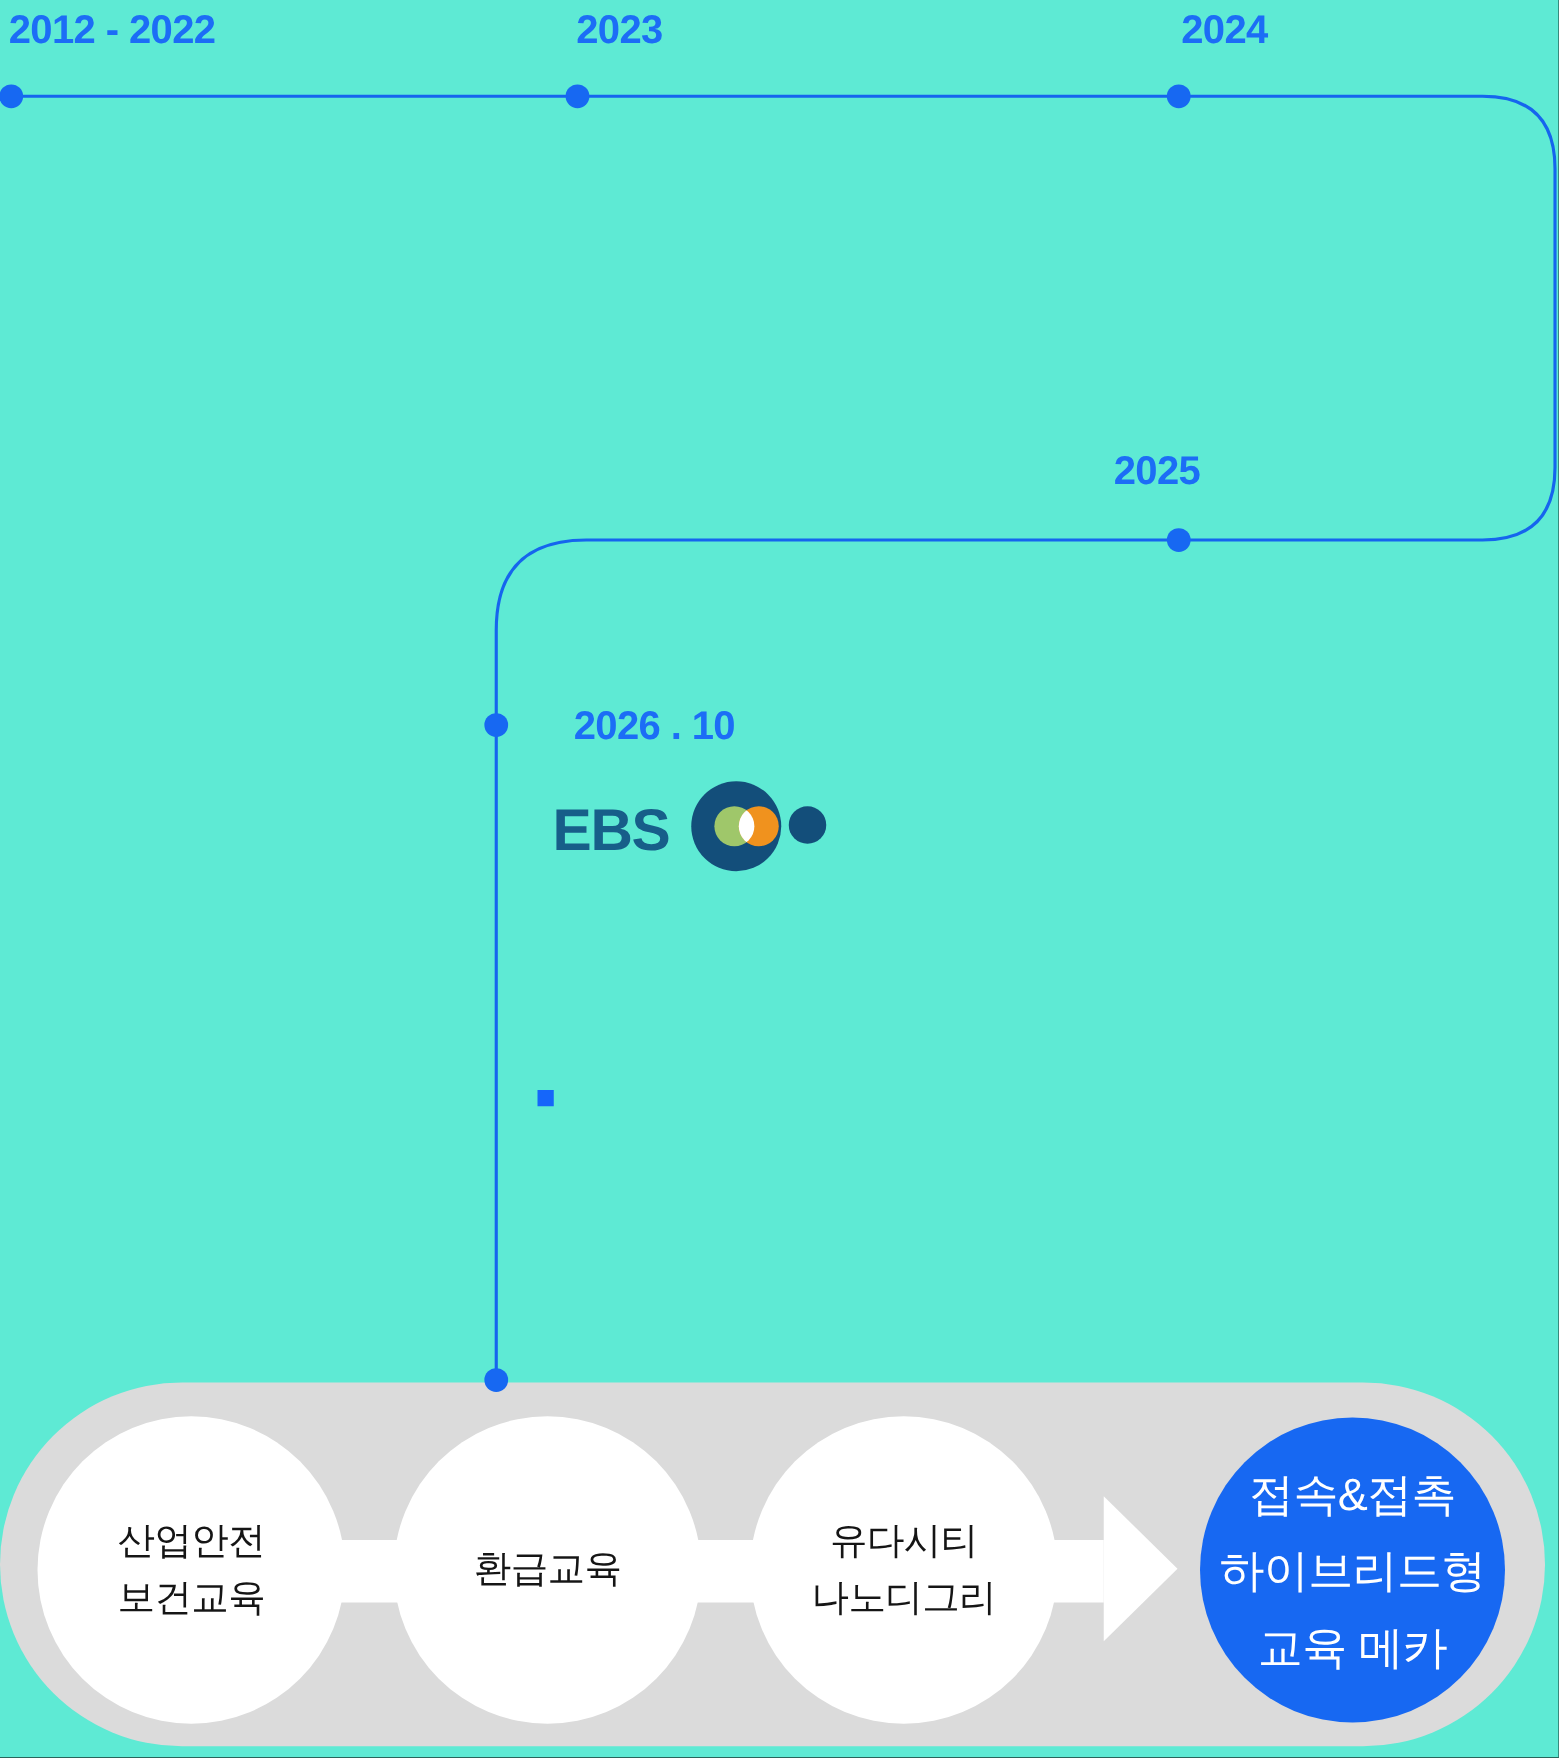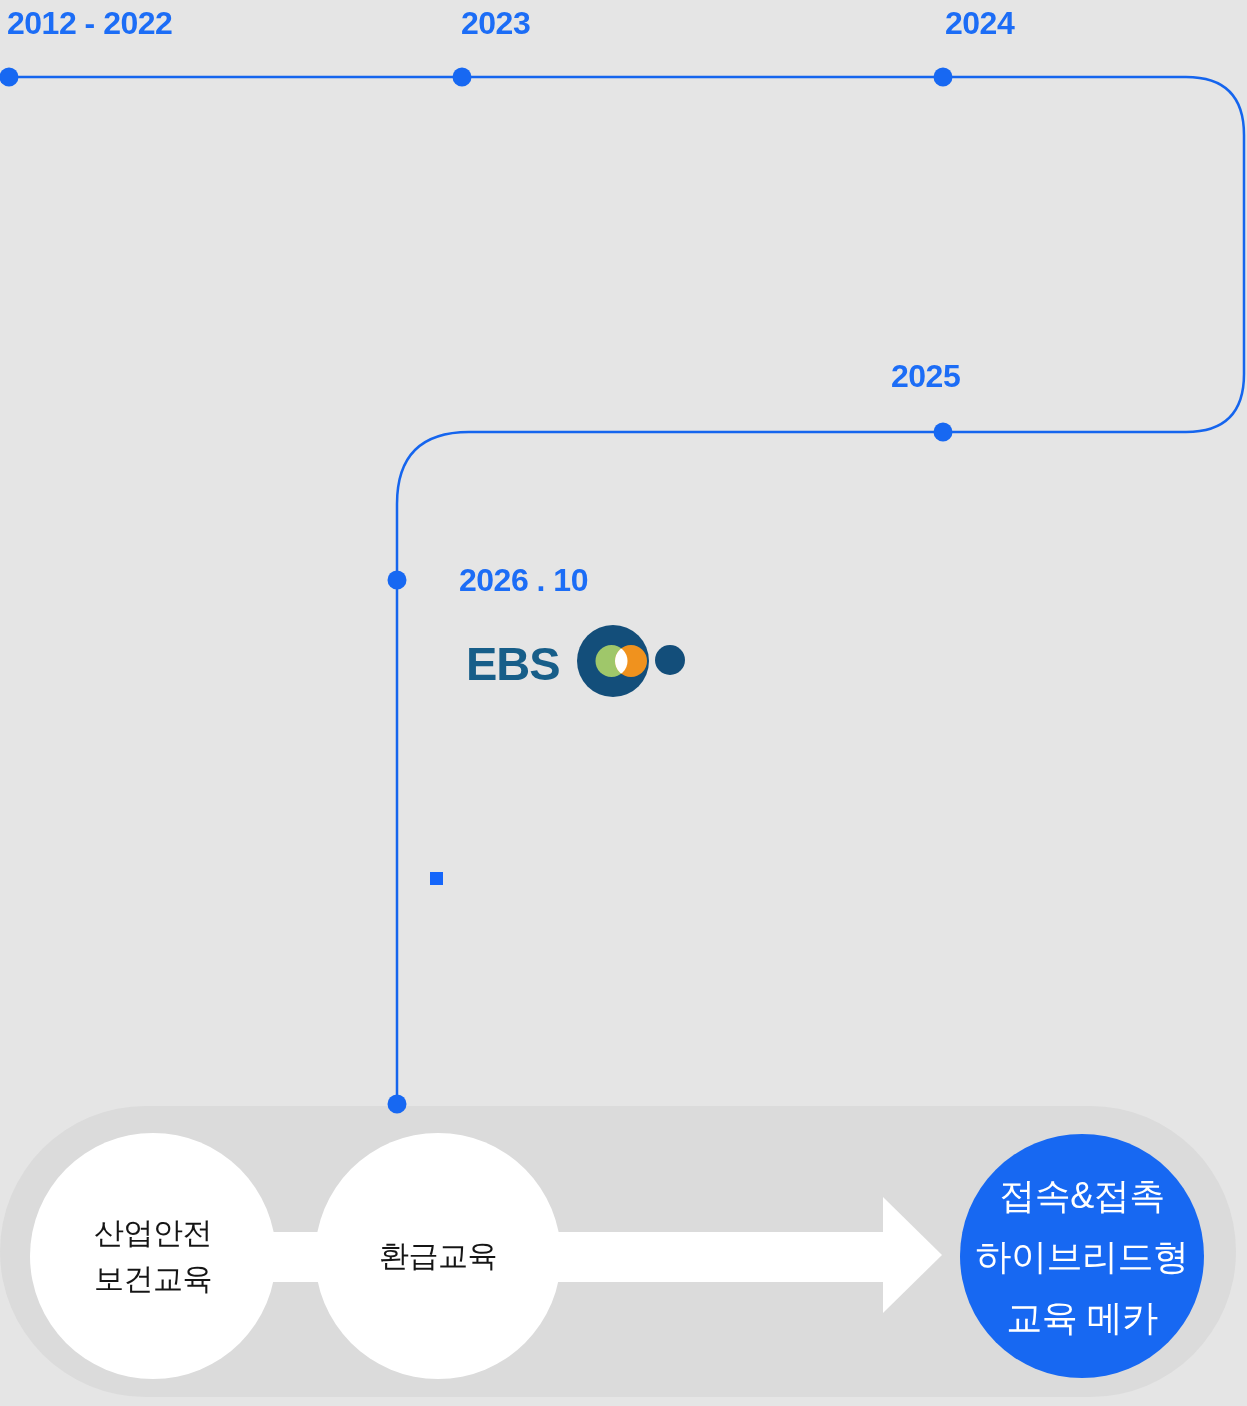--- a/index.html
+++ b/index.html
@@ -1,20 +1,20 @@
 <!DOCTYPE html>
 <html><head>
 <meta charset="utf-8">
 <style>
   html, body { margin: 0; padding: 0; background: #000; }
   .canvas {
     position: relative;
     width: 1247px;
     height: 1406px;
-    background: #e5e5e5;
+    background: #5eead4;
     overflow: hidden;
     font-family: "Liberation Sans", "DejaVu Sans", sans-serif;
   }
 
   
   .timeline-svg {
     position: absolute; left: 0; top: 0;
     width: 1247px; height: 1406px;
     z-index: 5; pointer-events: none;
   }
@@ -25,21 +25,21 @@
     color: #1C6DF6;
     font-size: 32px;
     font-weight: 700;
     letter-spacing: -0.5px;
     white-space: nowrap;
     z-index: 6;
   }
 
   
   .ebs-logo {
-    position: absolute; left: 466px; top: 624px;
+    position: absolute; left: 442px; top: 624px;
     height: 78px; display: flex; align-items: center; gap: 15px;
     z-index: 6;
   }
   .ebs-wordmark {
     color: #175E89; font-size: 47px; font-weight: 800;
     letter-spacing: -1px; line-height: 1;
   }
 
   
   .title-block { position: absolute; left: 430px; top: 872px; z-index: 6; }
@@ -143,19 +143,23 @@
   <div class="connector-bar arrow-shaft"></div>
   <div class="arrow-head"></div>
 
   <div class="step-circle step-2">
     <div class="step-label">환급교육</div>
   </div>
   <div class="step-circle step-1">
     <div class="step-label">산업안전
 보건교육</div>
   </div>
+  <div class="step-circle step-3">
+    <div class="step-label">유다시티
+나노디그리</div>
+  </div>
   <div class="step-circle step-4">
     <div class="step-label">접속&amp;접촉
 하이브리드형
 교육 메카</div>
   </div>
 
 </div>
 
 </body></html>

